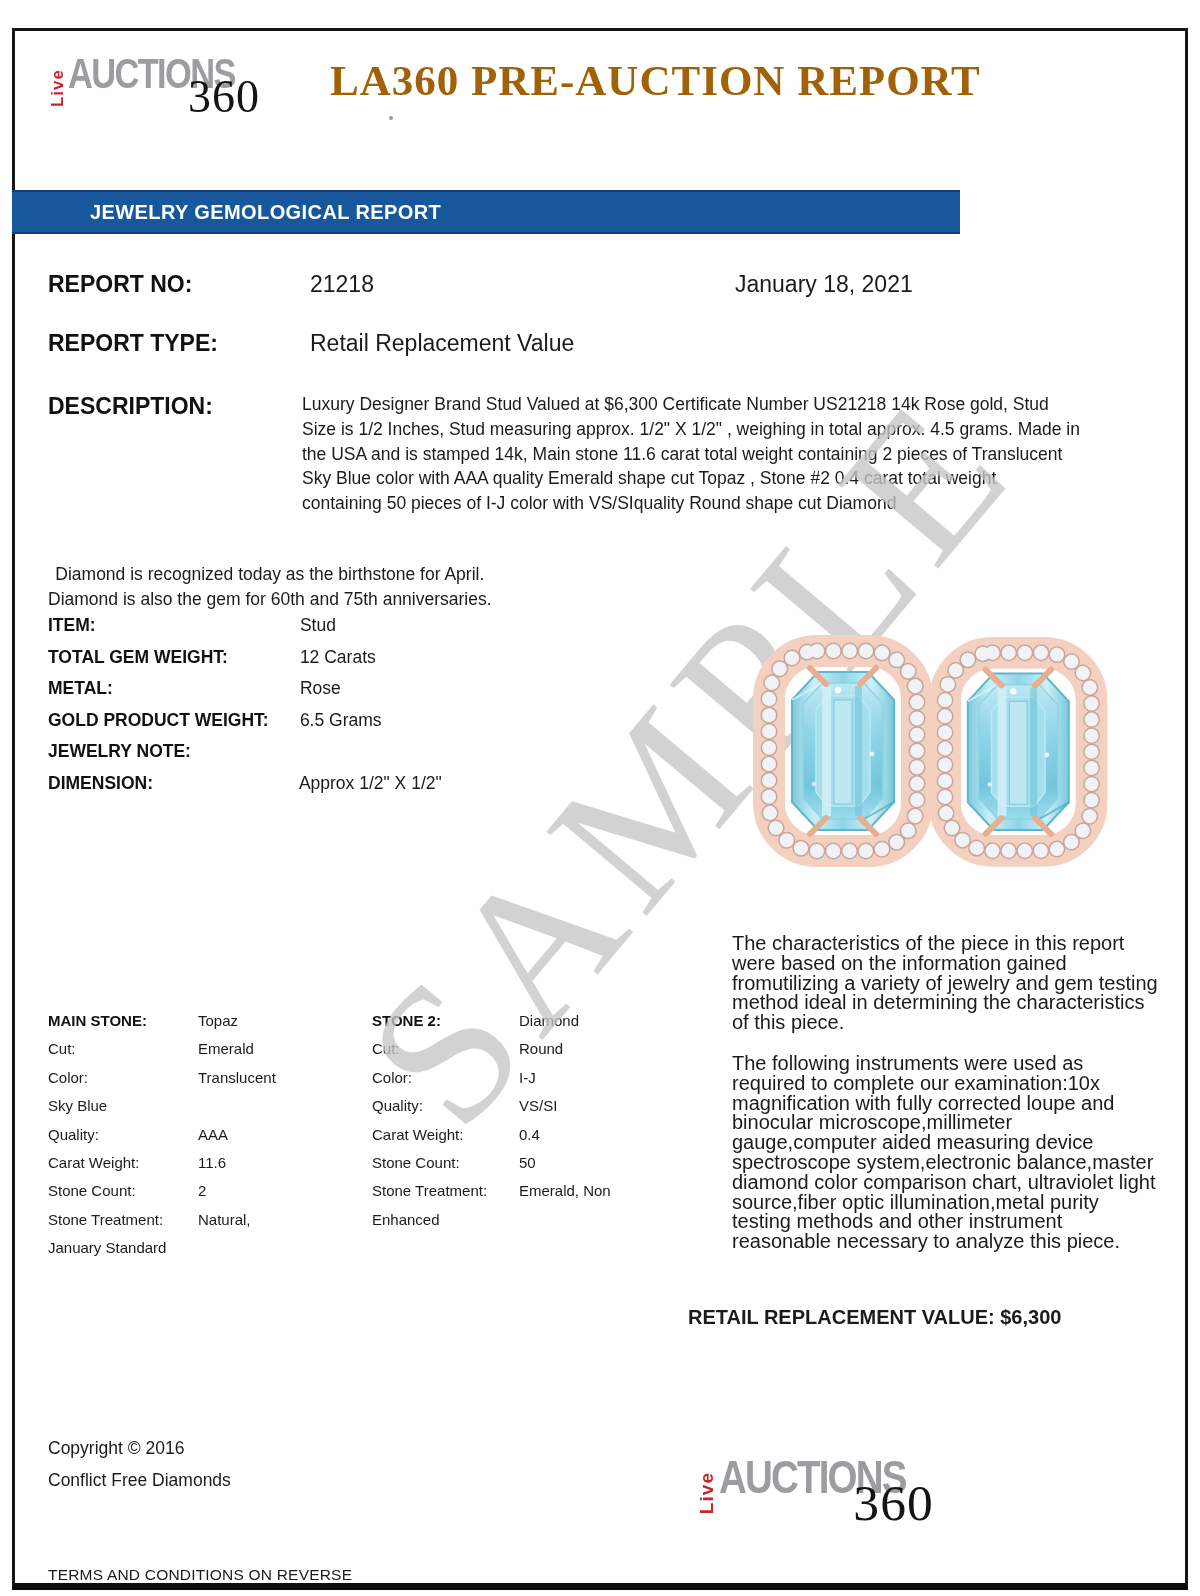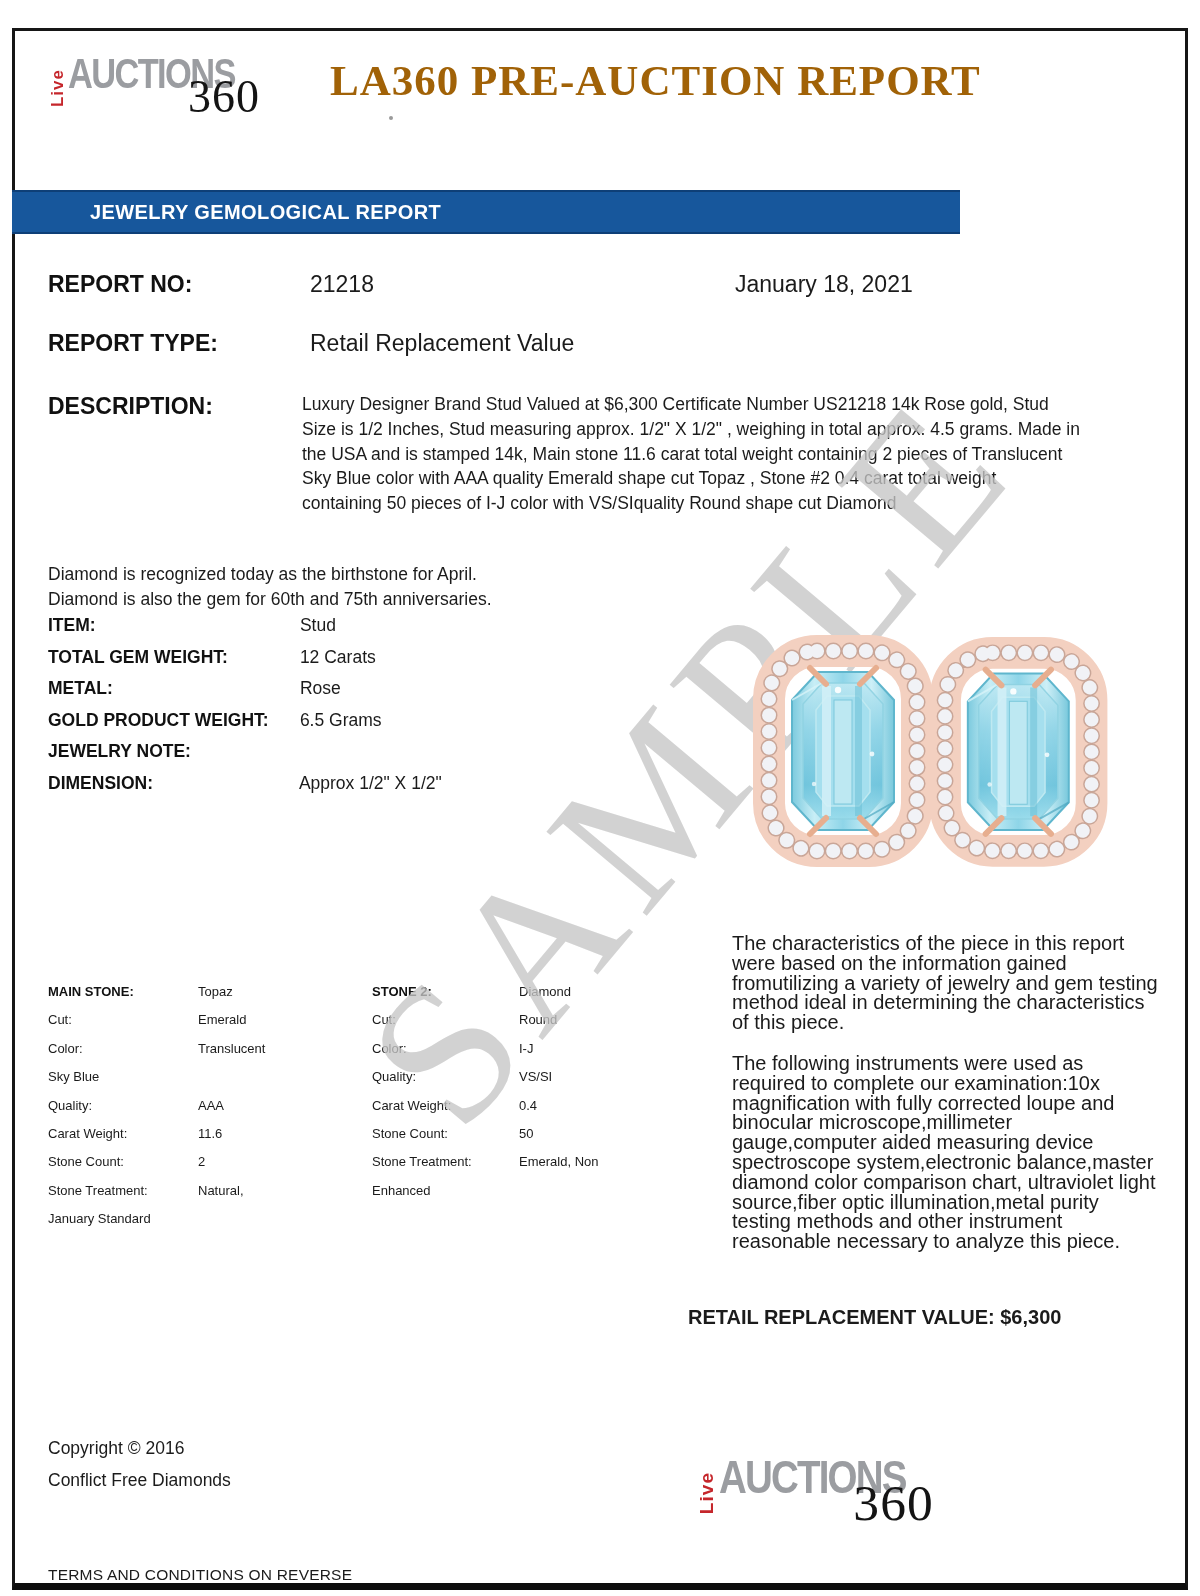--- a/index.html
+++ b/index.html
@@ -46,27 +46,27 @@
   
   .lbl{font-weight:bold;color:#111;}
   .abs{position:absolute;}
   .fs{font-size:23px;line-height:24px;}
   
   .rep-label{left:48px;}
   .rep-value{left:310px;}
   
   .desc{left:302px;top:392px;width:778px;font-size:17.5px;line-height:24.8px;}
   
-  .birth{left:48px;top:562px;font-size:17.5px;line-height:24.5px;}
+  .birth{left:48px;top:562px;font-size:17.5px;line-height:24.5px;text-align:center;}
   
   .item-fields{left:48px;top:615px;}
   .item-row{height:31.6px;font-size:17.5px;}
   .item-row .lbl{display:inline-block;width:247px;}
   
-  .stone-col{top:984px;font-size:13px;}
+  .stone-col{top:1012px;font-size:15px;}
   .stone-col .row{height:28.4px;white-space:nowrap;}
   .stone-main{left:48px;}
   .stone-main .row .k{display:inline-block;width:150px;}
   .stone-two{left:372px;}
   .stone-two .row .k{display:inline-block;width:147px;}
   
   .analysis{left:702px;top:934px;width:428px;font-size:20px;line-height:19.8px;margin-left:30px;}
   .analysis p{margin:0 0 21px 0;}
   .retail{left:688px;top:1306px;font-size:20px;font-weight:bold;}
   

